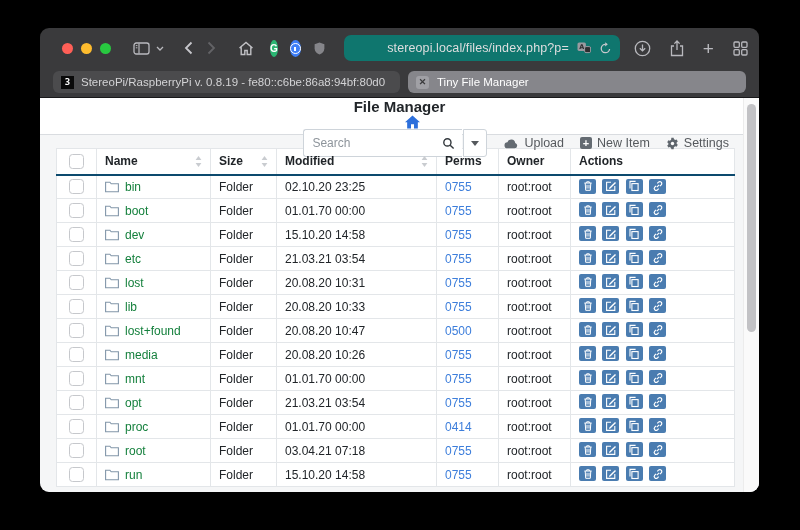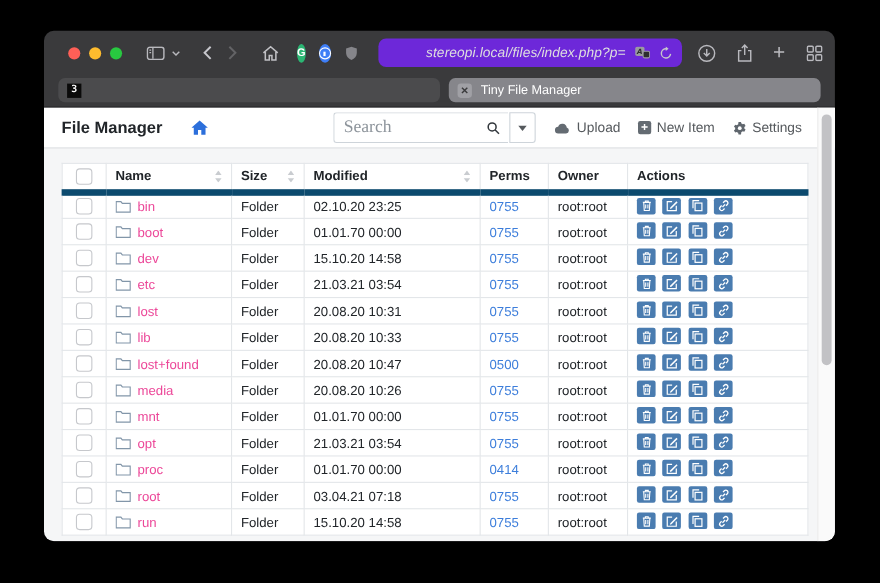--- a/index.html
+++ b/index.html
@@ -16,71 +16,71 @@
   .tbtn{display:flex;align-items:center;justify-content:center;color:#b9b9be;}
   .tb-sidebar{margin-left:22px}.tb-chevron{margin-left:6px}
   .tb-back{margin-left:20px;color:#c7c7cc}.tb-fwd{margin-left:14px;color:#636366}
   .tb-home{margin-left:22px}
   .ext{width:17px;height:17px;border-radius:50%;display:flex;align-items:center;justify-content:center;}
   .ext-g{margin-left:16px;background:#2bb673;color:#fff;font-size:10px;font-weight:bold;}
   .ext-1p{margin-left:12px;background:#3e7ef7;position:relative;}
   .ext-1p .ring{width:9px;height:9px;border:1.5px solid #fff;border-radius:50%;position:relative;}
   .ext-1p .slot{position:absolute;left:50%;top:7px;width:2px;height:4px;margin-left:-1px;background:#fff;}
   .tb-shield{margin-left:12px}
-  .urlbar{flex:0 0 260px;height:26px;margin-left:18px;background:#6d28d9;border-radius:7px;
-          display:flex;align-items:center;justify-content:flex-end;padding:0 8px;font-style:italic;}
+  .urlbar{flex:0 0 260px;height:26px;margin-left:18px;background:#0f766e;border-radius:7px;
+          display:flex;align-items:center;justify-content:flex-end;padding:0 8px;}
   .urltext{color:#dededf;font-size:12.5px;letter-spacing:.1px;}
   .url-ic{margin-left:8px;display:flex;align-items:center;color:#c7c7cc;}
   .rightbtns{display:flex;align-items:center;margin-left:14px;gap:19px;color:#c7c7cc;}
   .plus{font-size:19px;line-height:19px;font-weight:300;}
   
   .tabbar{height:30px;display:flex;align-items:flex-start;padding:3px 13px 0;gap:8px;
           border-bottom:1px solid #19191b;box-sizing:border-box;}
   .tab{height:22px;border-radius:6px;display:flex;align-items:center;padding:0 8px;
        font-size:11.5px;overflow:hidden;white-space:nowrap;box-sizing:border-box;}
   .tab-inactive{flex:0 0 347px;background:#4b4b4d;color:#d3d3d5;}
   .tab-active{flex:1;background:#86868b;color:#fff;}
   .favicon3{width:13px;height:13px;background:#0a0a0a;color:#fff;font-family:"DejaVu Sans Mono",monospace;
             font-size:9px;font-weight:bold;display:flex;align-items:center;justify-content:center;
             margin-right:7px;flex:0 0 13px;}
   .tabclose{width:13px;height:13px;border-radius:3px;background:#a0a0a5;color:#3a3a3c;font-size:9px;
             font-weight:bold;display:flex;align-items:center;justify-content:center;margin-right:8px;flex:0 0 13px;}
   
   .content{position:relative;height:394px;background:#f5f6f7;}
   .pagehead{height:37px;background:#fff;border-bottom:1px solid #d9dce0;display:flex;
-            align-items:center;padding:0 16px;box-sizing:border-box;}
+            align-items:center;padding:0 16px;box-sizing:border-box;flex-direction:column;}
   .ptitle{font-size:15px;font-weight:bold;color:#212529;}
   .homeic{margin-left:26px;display:flex;align-items:center;}
   .headright{margin-left:auto;display:flex;align-items:center;margin-right:14px;}
   .searchgrp{display:flex;align-items:center;margin-right:17px;}
   .searchbox{width:128px;height:26px;border:1px solid #ced4da;border-right:none;border-radius:3px 0 0 3px;
-             padding:0 22px 0 8px;font-size:16px;color:#333;outline:none;background:#fff;
-             font-family:Liberation Serif, serif;}
+             padding:0 22px 0 8px;font-size:12px;color:#333;outline:none;background:#fff;
+             font-family:Liberation Sans, sans-serif;}
   .searchbox::placeholder{color:#8d949b;}
   .mag{margin-left:-20px;display:flex;align-items:center;}
   .caretbtn{width:24px;height:28px;border:1px solid #ced4da;border-radius:0 3px 3px 0;background:#fff;
             display:flex;align-items:center;justify-content:center;margin-left:8px;box-sizing:border-box;}
   .hbtn{display:flex;align-items:center;gap:5px;font-size:12.5px;color:#55595d;margin-left:16px;}
   .plussq{width:12px;height:12px;background:#646b72;border-radius:2px;color:#fff;font-size:11px;
           font-weight:bold;display:flex;align-items:center;justify-content:center;line-height:10px;}
   
   table.ftable{width:679px;margin:13px 0 0 16px;border-collapse:collapse;background:#fff;
                font-size:12px;color:#212529;table-layout:fixed;}
   .ftable th,.ftable td{border:1px solid #e3e6e9;height:24px;padding:0 8px;text-align:left;
                         overflow:hidden;white-space:nowrap;box-sizing:border-box;}
-  .ftable thead th{height:26px;font-weight:bold;border-bottom:6px solid #0c4a6e;margin-left:33px;}
+  .ftable thead th{height:26px;font-weight:bold;border-bottom:2px solid #0c4a6e;margin-left:33px;}
   th.h-cbx,td.c-cbx{width:40px;text-align:center;padding:0;}
   th.h-name{width:114px}th.h-size{width:66px}th.h-modified{width:160px}
   th.h-perms{width:62px}th.h-owner{width:72px}
   .thflex{display:flex;align-items:center;justify-content:space-between;}
   .cbx{display:inline-block;width:13px;height:13px;border:1px solid #c6c8cc;border-radius:3.5px;
        background:#fff;vertical-align:middle;}
   td.c-name{padding-left:8px;}
   .namewrap{display:flex;align-items:center;gap:6px;}
-  .fname{color:#ec4899;text-decoration:none;}
+  .fname{color:#15803d;text-decoration:none;}
   .perms{color:#3d7edb;text-decoration:none;}
   .abtn{display:inline-flex;width:17px;height:15px;background:#4a7cb0;border-radius:2px;
         align-items:center;justify-content:center;margin-right:3px;}
   
   .sbtrack{position:absolute;right:0;top:0;width:16px;height:100%;background:#fafafa;
            border-left:1px solid #ececec;box-sizing:border-box;}
   .sbthumb{position:absolute;left:3px;top:6px;width:9px;height:228px;border-radius:5px;background:#c2c2c5;}
 </style>
 </head>
 <body>
@@ -173,20 +173,21 @@
                 <rect x="8.7" y="8.7" width="5.3" height="5.3" rx="1"></rect>
               </g>
             </svg>
         </span>
       </div>
     </div>
 
     <div class="tabbar">
       <div class="tab tab-inactive">
         <span class="favicon3">3</span>
+        <span>StereoPi/RaspberryPi v. 0.8.19 - fe80::c6be:86a8:94bf:80d0</span>
       </div>
       <div class="tab tab-active">
         <span class="tabclose">✕</span>
         <span>Tiny File Manager</span>
       </div>
     </div>
 
     <div class="content">
       <div class="pagehead">
         <span class="ptitle">File Manager</span>

